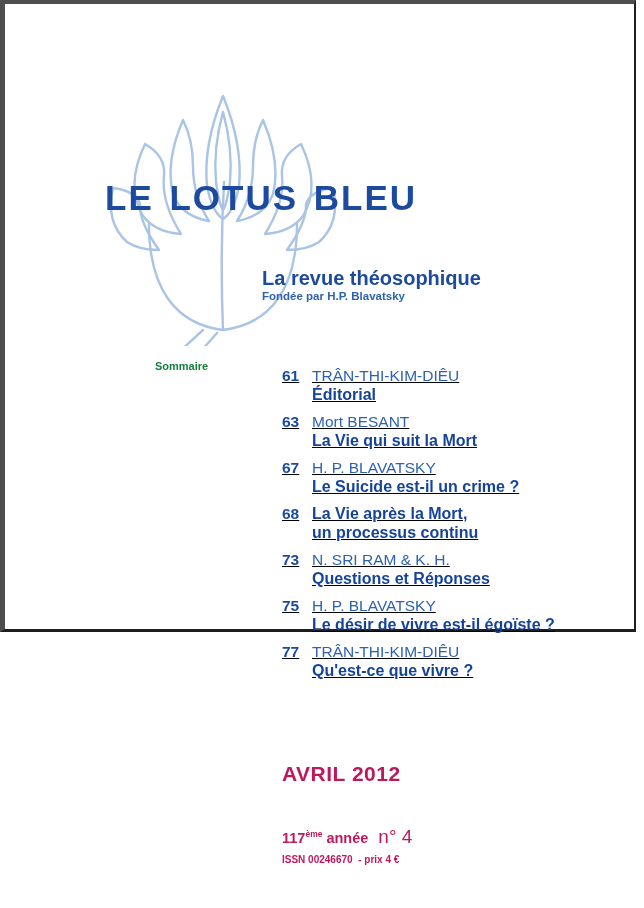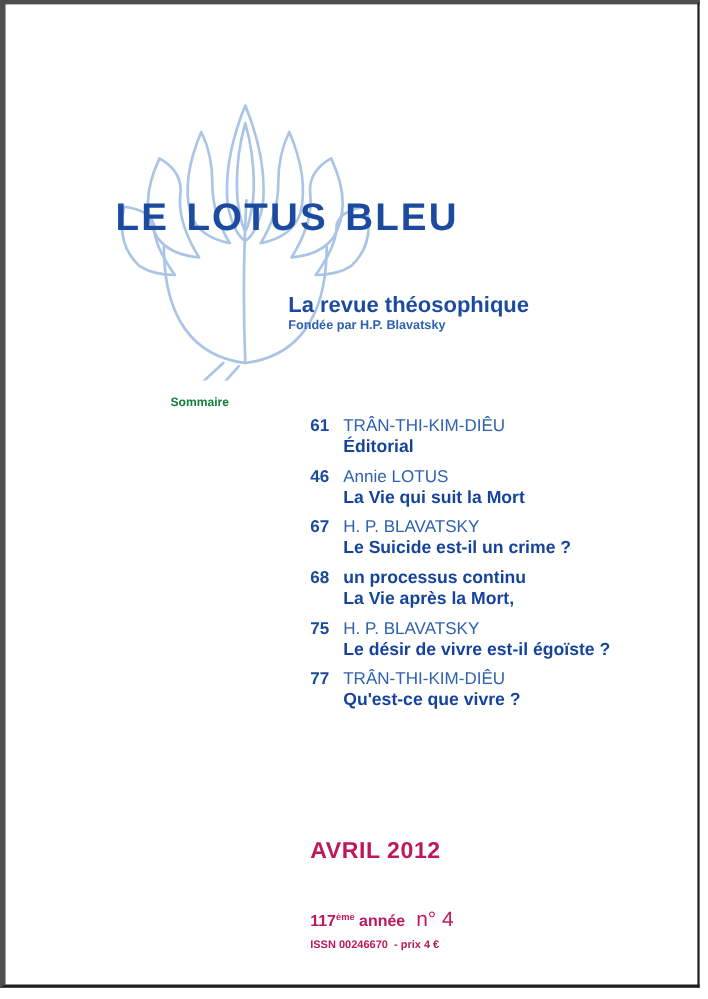--- a/index.html
+++ b/index.html
@@ -9,21 +9,21 @@
     width: 644px;
     height: 908px;
     font-family: "Liberation Sans", sans-serif;
     overflow: hidden;
   }
   .scan-frame {
     position: absolute;
     left: 0;
     top: 0;
     width: 636px;
-    height: 898px;
+    height: 632px;
     box-sizing: border-box;
     border-left: 5px solid #4e4e4e;
     border-top: 4px solid #4e4e4e;
     border-right: 2px solid #1e1e1e;
     border-bottom: 3px solid #1e1e1e;
     background: #ffffff;
   }
   .lotus {
     position: absolute;
     left: 98px;
@@ -64,22 +64,23 @@
     position: absolute;
     left: 150px;
     top: 356px;
     font-size: 11px;
     font-weight: bold;
     color: #15803d;
   }
   .toc {
     position: absolute;
     left: 277px;
-    top: 374px;
+    top: 362px;
     width: 330px;
+    text-decoration: underline;
   }
   .toc-row {
     display: flex;
     align-items: flex-start;
     margin-bottom: 8px;
   }
   .toc-page {
     width: 30px;
     flex: 0 0 30px;
     font-size: 15.5px;
@@ -172,43 +173,50 @@
   <div class="toc" id="toc-entries">
     <div class="toc-row">
       <div class="toc-page">61</div>
       <div class="toc-body">
           <div class="toc-author">TRÂN-THI-KIM-DIÊU</div>
           <div class="toc-title">Éditorial</div>
         </div>
     </div>
 
     <div class="toc-row">
-      <div class="toc-page">46</div>
-      <div class="toc-body">
-          <div class="toc-author">Annie LOTUS</div>
+      <div class="toc-page">63</div>
+      <div class="toc-body">
+          <div class="toc-author">Mort BESANT</div>
           <div class="toc-title">La Vie qui suit la Mort</div>
         </div>
     </div>
 
     <div class="toc-row">
       <div class="toc-page">67</div>
       <div class="toc-body">
           <div class="toc-author">H. P. BLAVATSKY</div>
           <div class="toc-title">Le Suicide est-il un crime ?</div>
         </div>
     </div>
 
     <div class="toc-row">
       <div class="toc-page">68</div>
       <div class="toc-body">
+          <div class="toc-title">La Vie après la Mort,</div>
           <div class="toc-title">un processus continu</div>
-          <div class="toc-title">La Vie après la Mort,</div>
-        </div>
-    </div>
-
+        </div>
+    </div>
+
+    <div class="toc-row">
+      <div class="toc-page">73</div>
+      <div class="toc-body">
+          <div class="toc-author">N. SRI RAM &amp; K. H.</div>
+          <div class="toc-title">Questions et Réponses</div>
+        </div>
+    </div>
 
     <div class="toc-row">
       <div class="toc-page">75</div>
       <div class="toc-body">
           <div class="toc-author">H. P. BLAVATSKY</div>
           <div class="toc-title">Le désir de vivre est-il égoïste ?</div>
         </div>
     </div>
 
     <div class="toc-row">

